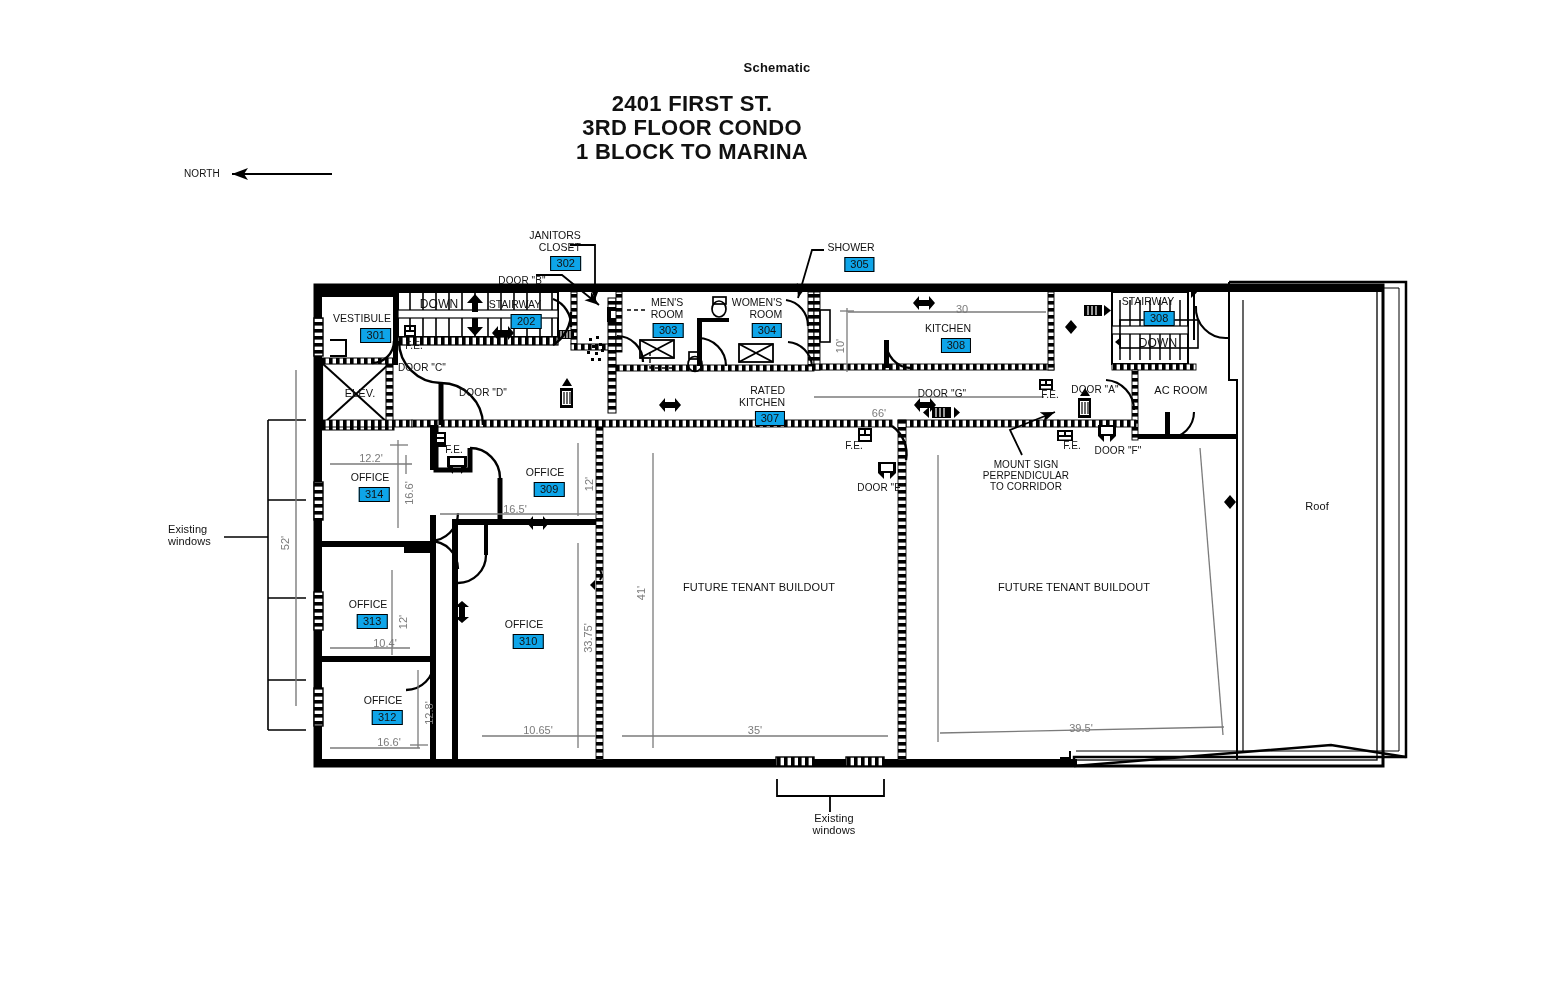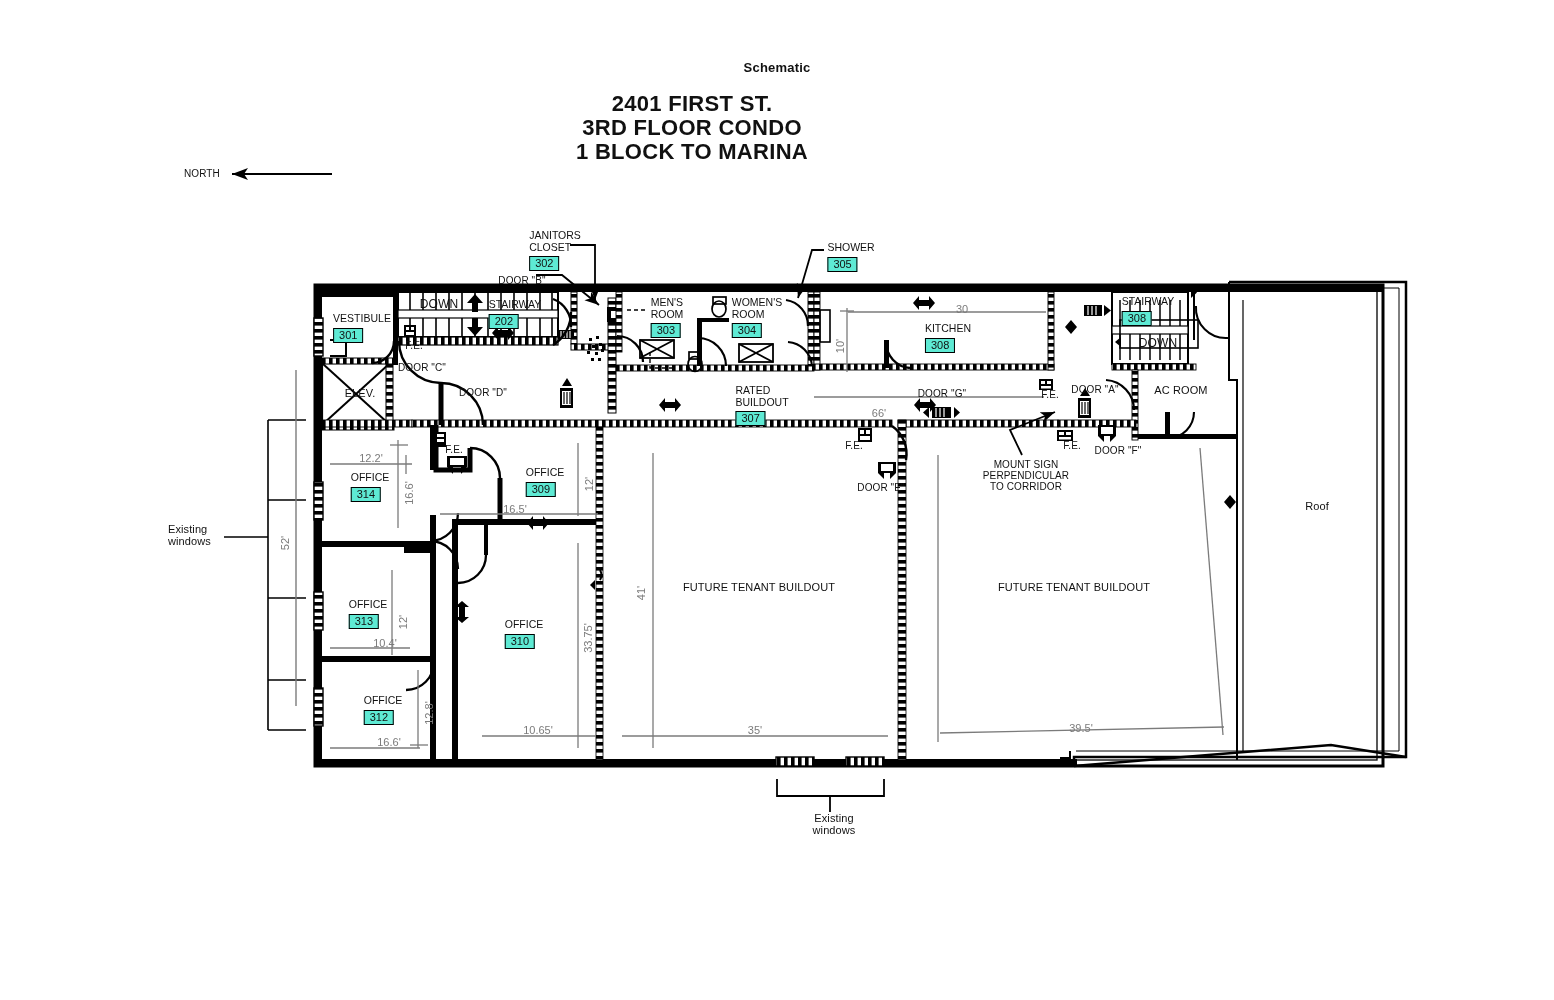--- a/index.html
+++ b/index.html
@@ -15,24 +15,24 @@
             font-size:22px;font-weight:700;line-height:24px;letter-spacing:.3px;}
 
   .lbl{position:absolute;font-size:11px;line-height:12px;letter-spacing:.1px;
        white-space:pre;color:#111;padding-left:8px;}
   .lbl.c{text-align:center;transform:translateX(-50%);}
   .lbl.sm{font-size:10px;line-height:11px;}
 
   .dim{position:absolute;font-size:11px;color:#7b7b7b;white-space:nowrap;
        transform:translateX(-50%);}
 
-  .rmbox{position:absolute;transform:translateX(-50%);text-align:left;}
+  .rmbox{position:absolute;transform:translateX(-50%);text-align:right;}
   .rmbox .nm{font-size:10.5px;line-height:11.5px;font-weight:400;white-space:pre;}
   .rmbox .num{display:inline-block;border:1.6px solid #000;padding:0px 5px 1px 5px;
-              font-size:11px;font-weight:400;margin-top:2px;background:#5eead4;}
+              font-size:11px;font-weight:400;margin-top:2px;background:#0ea5e9;}
 </style>
 </head>
 <body>
 
 <div id="stage">
 
   <div class="ttl-sub">Schematic</div>
   <div class="ttl-main">
     <div>2401 FIRST ST.</div>
     <div>3RD FLOOR CONDO</div>
@@ -493,21 +493,21 @@
         <div class="nm">WOMEN'S
 ROOM</div>
         <div><span class="num">304</span></div>
       </div>
       <div class="rmbox" style="left: 851px; top: 242px;">
         <div class="nm">SHOWER</div>
         <div><span class="num">305</span></div>
       </div>
       <div class="rmbox" style="left: 762px; top: 385px;">
         <div class="nm">RATED
-BUILDOUT</div>
+KITCHEN</div>
         <div><span class="num">307</span></div>
       </div>
       <div class="rmbox" style="left: 948px; top: 323px;">
         <div class="nm">KITCHEN</div>
         <div><span class="num">308</span></div>
       </div>
       <div class="rmbox" style="left: 1148px; top: 296px;">
         <div class="nm">STAIRWAY</div>
         <div><span class="num">308</span></div>
       </div>

